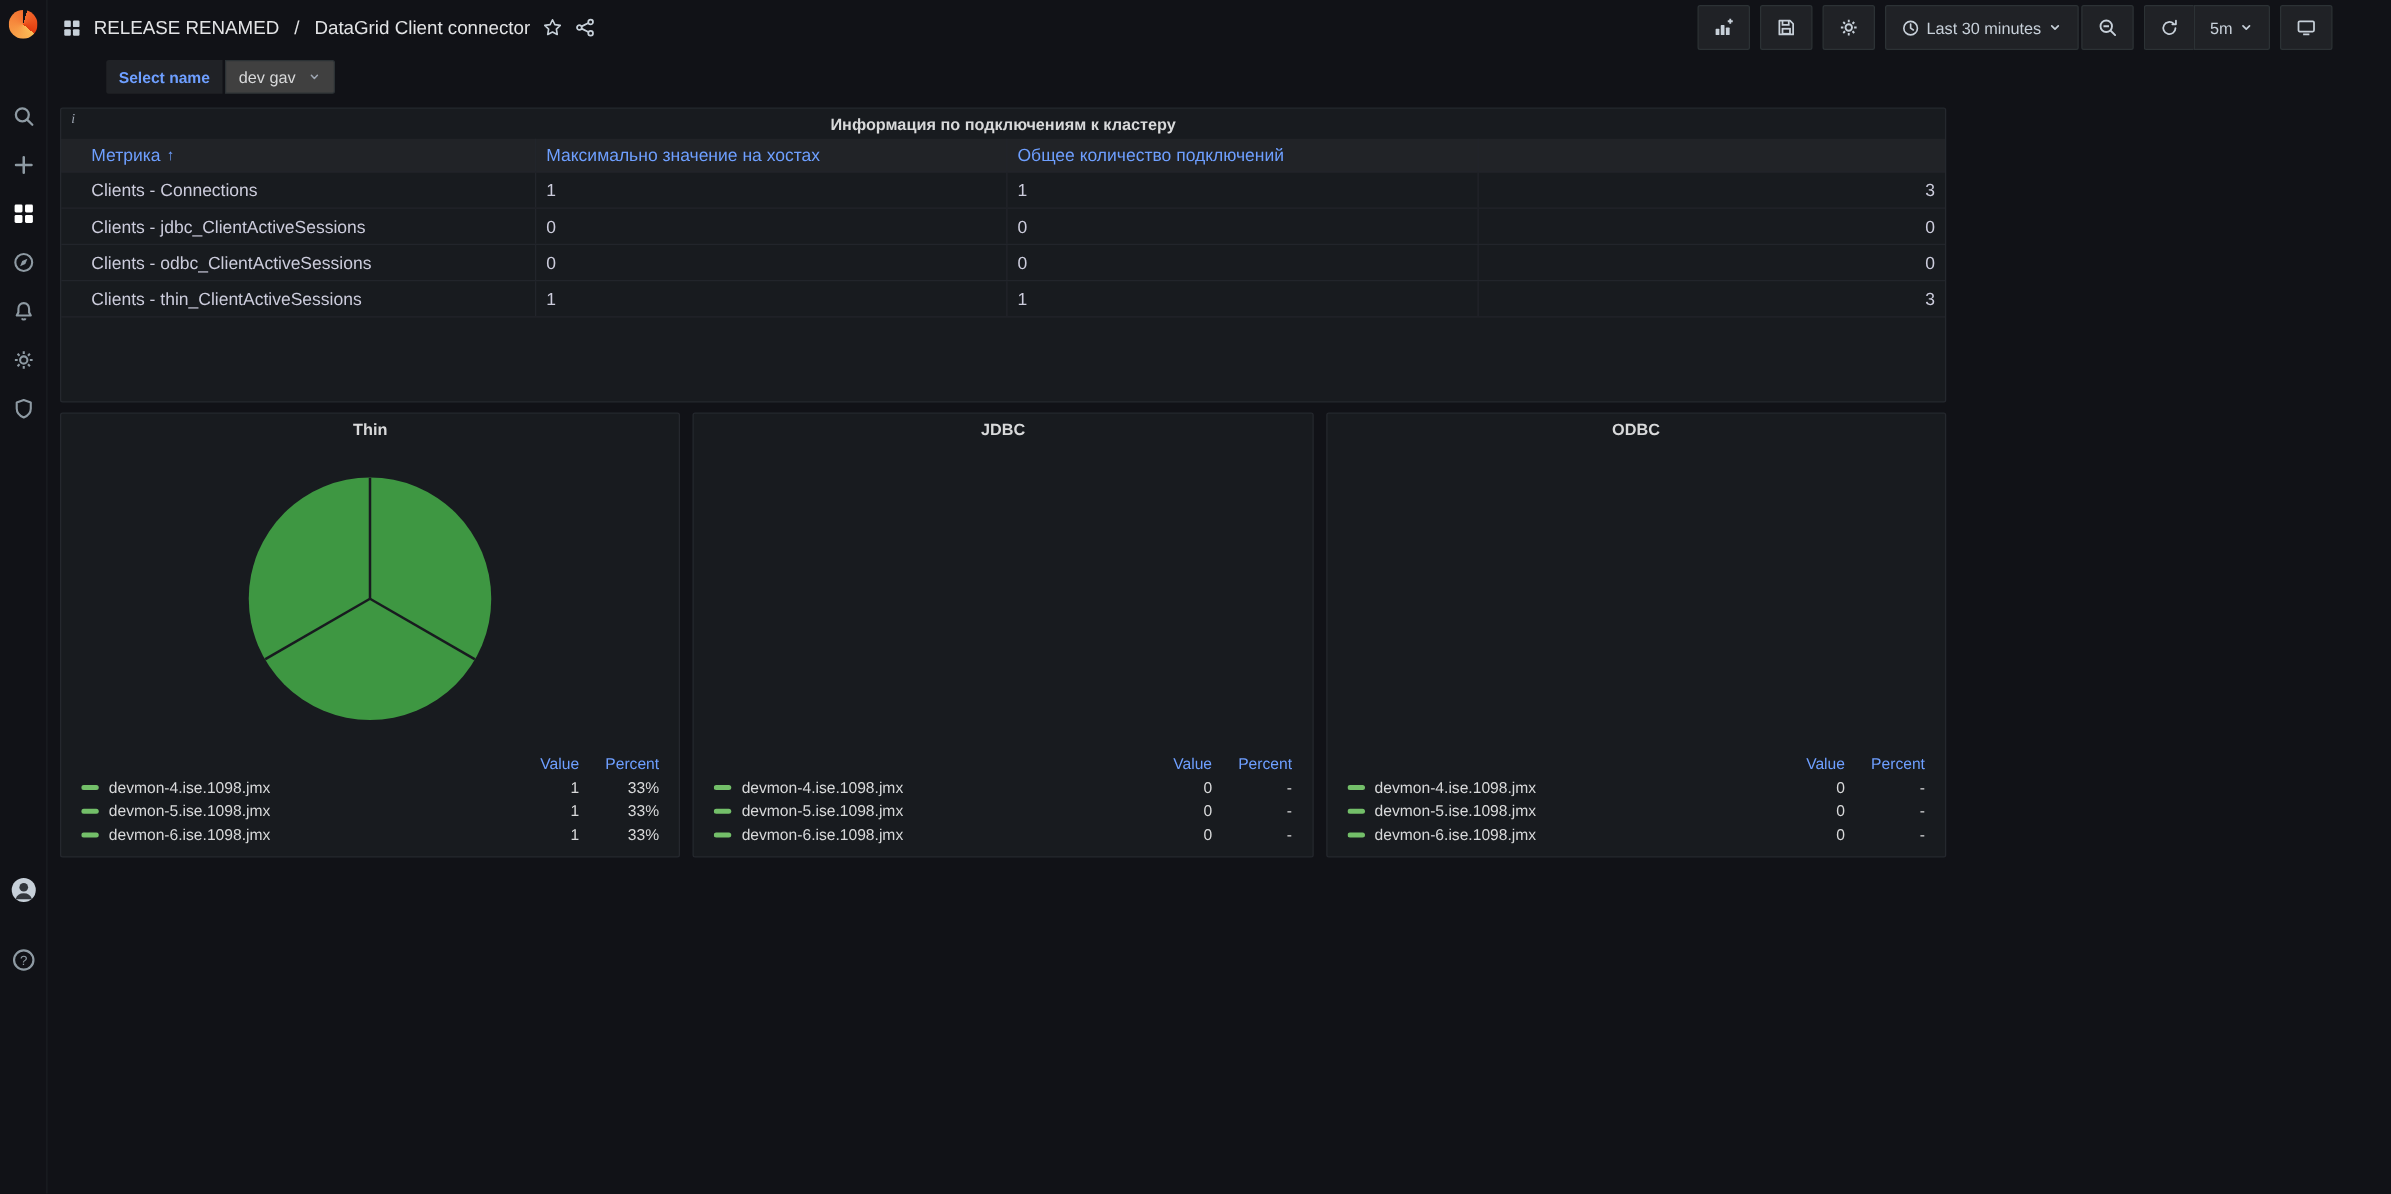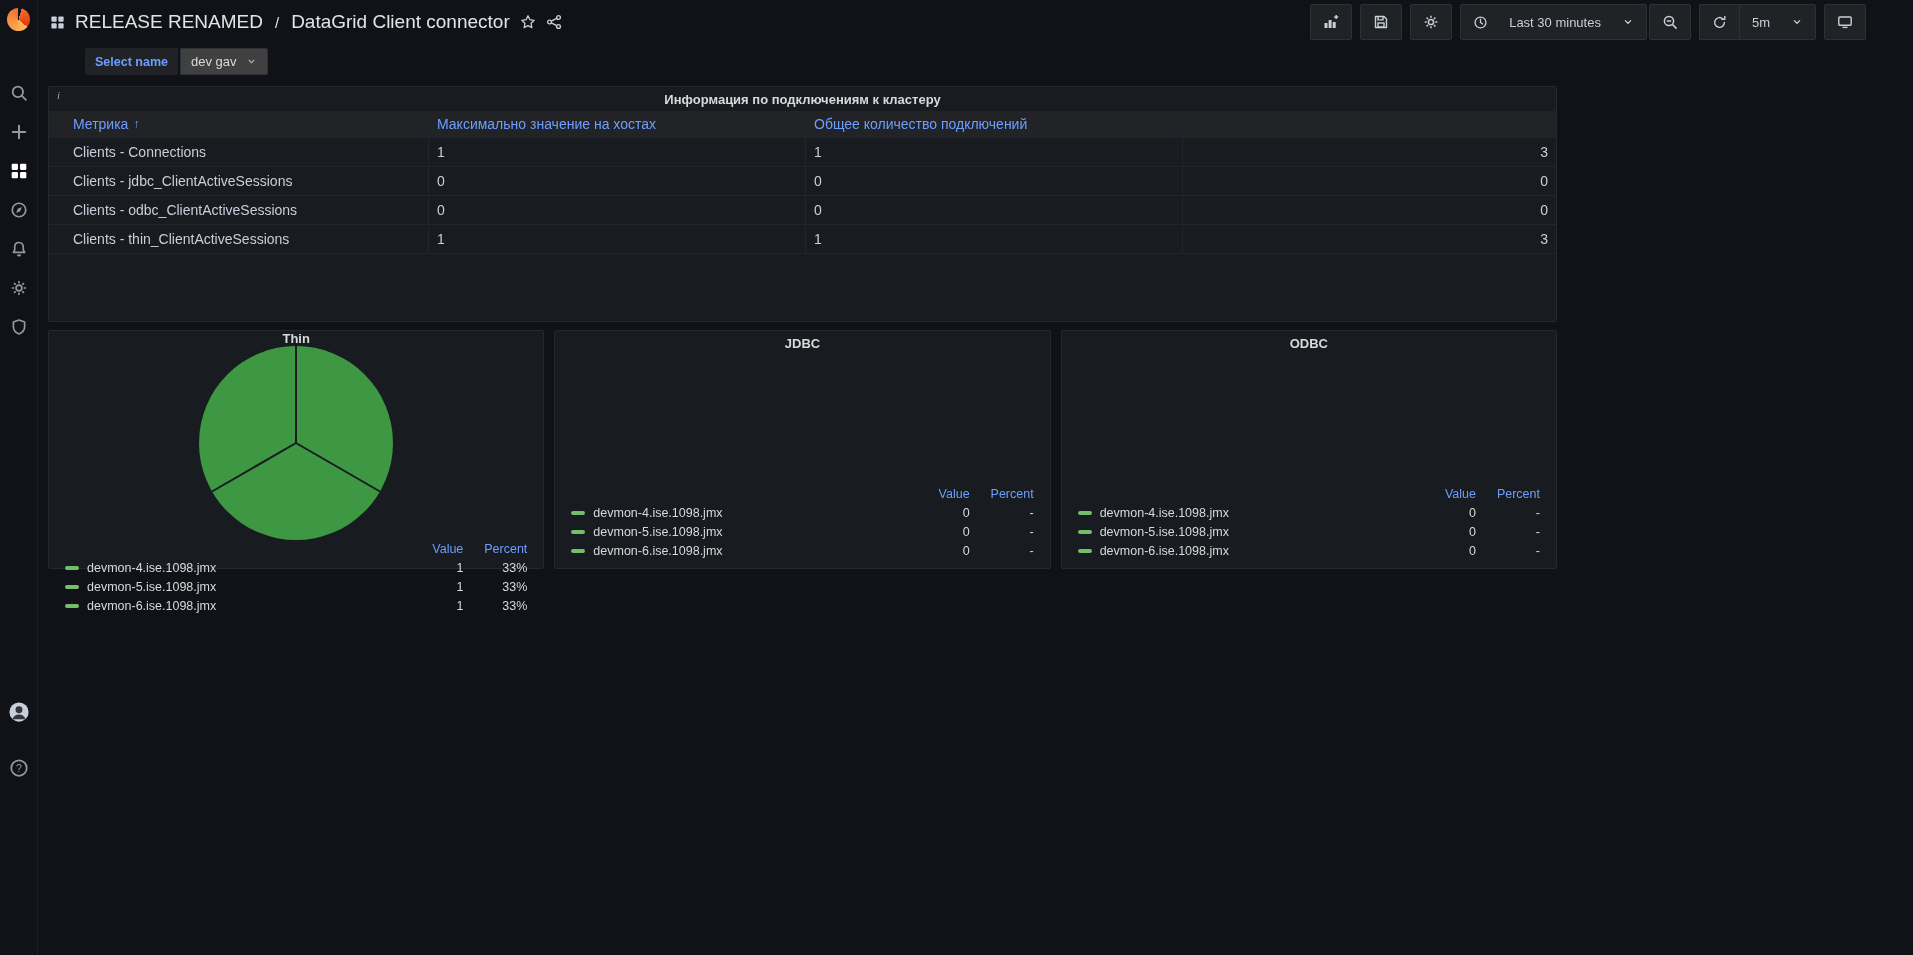--- a/index.html
+++ b/index.html
@@ -28,25 +28,25 @@
                conic-gradient(from 130deg,#fcbc56,#f2682c 70%,#e23b0e);}
   .side-icons{margin-top:42px;display:flex;flex-direction:column;}
   .side-icon{width:38px;height:39px;display:flex;align-items:center;justify-content:center;color:var(--icon-grey);cursor:pointer;}
   .side-icon.active{color:#ffffff;}
   .side-bottom{position:absolute;left:0;top:692px;width:38px;display:flex;flex-direction:column;align-items:center;gap:17px;}
 
   
   .main{margin-left:38px;}
   .topnav{height:44px;display:flex;align-items:center;justify-content:space-between;padding:0 47px 0 12px;}
   .nav-left{display:flex;align-items:center;gap:10px;color:var(--text-dim);}
-  .crumb{font-size:19px;color:#e3e4e6;cursor:pointer;white-space:nowrap;}
+  .crumb{font-size:15px;color:#e3e4e6;cursor:pointer;white-space:nowrap;}
   .crumb-sep{font-size:15px;color:#e3e4e6;margin:0 2px;}
   .nav-icon{color:var(--text-dim);cursor:pointer;display:flex;align-items:center;}
   .nav-right{display:flex;align-items:center;gap:8px;}
-  .tb-btn{height:36px;min-width:32px;background:var(--btn-bg);border:1px solid var(--btn-border);border-radius:2px;display:flex;align-items:center;justify-content:center;gap:21px;padding:0 12px;font-size:13px;color:var(--text-dim);cursor:pointer;white-space:nowrap;}
+  .tb-btn{height:36px;min-width:32px;background:var(--btn-bg);border:1px solid var(--btn-border);border-radius:2px;display:flex;align-items:center;justify-content:center;gap:5px;padding:0 12px;font-size:13px;color:var(--text-dim);cursor:pointer;white-space:nowrap;}
   .tb-group{display:flex;}
   .tb-group .tb-btn:first-child{border-radius:2px 0 0 2px;border-right:none;}
   .tb-group .tb-btn:last-child{border-radius:0 2px 2px 0;}
   .tb-pair{display:flex;gap:2px;}
 
   
   .submenu{display:flex;margin:4px 0 0 10px;height:27px;padding-left:37px;}
   .var-label{height:27px;display:flex;align-items:center;padding:0 10px;background:#202226;color:var(--link-blue);font-size:12.5px;font-weight:600;border-radius:2px 0 0 2px;}
   .var-value{height:27px;display:flex;align-items:center;gap:9px;padding:0 10px;margin-left:2px;background:#404040;border:1px solid var(--btn-border);color:var(--text);font-size:13px;border-radius:0 2px 2px 0;cursor:pointer;}
 
@@ -64,21 +64,21 @@
   .t-cell{display:flex;align-items:center;padding:0 8px;border-right:1px solid var(--row-line);color:#ccccdc;overflow:hidden;white-space:nowrap;}
   .t-cell:nth-child(1){width:380px;padding-left:24px;}
   .t-cell:nth-child(2){width:377px;}
   .t-cell:nth-child(3){width:377px;}
   .t-cell:nth-child(4){flex:1;justify-content:flex-end;border-right:none;}
   .t-head .t-cell{color:var(--link-blue);cursor:pointer;}
   .sort-arrow{color:var(--link-blue);font-size:12px;margin-left:5px;}
 
   
   .pie-row{display:flex;gap:10px;}
-  .pie-panel{flex:1;height:239px;display:flex;flex-direction:column;}
+  .pie-panel{flex:1;height:356px;display:flex;flex-direction:column;}
   .pie-area{flex:1;display:flex;align-items:center;justify-content:center;}
   .pie{width:194px;height:194px;border-radius:50%;position:relative;overflow:hidden;}
   .pie-sep{position:absolute;left:calc(50% - 1px);top:0;width:2px;height:50%;background:var(--panel-bg);transform-origin:50% 100%;}
   .legend{padding:0 16px 8px 16px;}
   .legend-head{display:flex;justify-content:flex-end;align-items:center;height:18px;color:var(--link-blue);font-size:12.5px;font-weight:400;}
   .lh-value{width:58px;text-align:right;cursor:pointer;}
   .lh-percent{width:64px;text-align:right;cursor:pointer;}
   .legend-row{display:flex;align-items:center;height:19px;font-size:12.5px;}
   .legend-name{flex:1;display:flex;align-items:center;gap:8px;color:var(--text);cursor:pointer;overflow:hidden;white-space:nowrap;}
   .swatch{width:14px;height:4px;border-radius:2px;background:var(--swatch-green);flex:none;}

